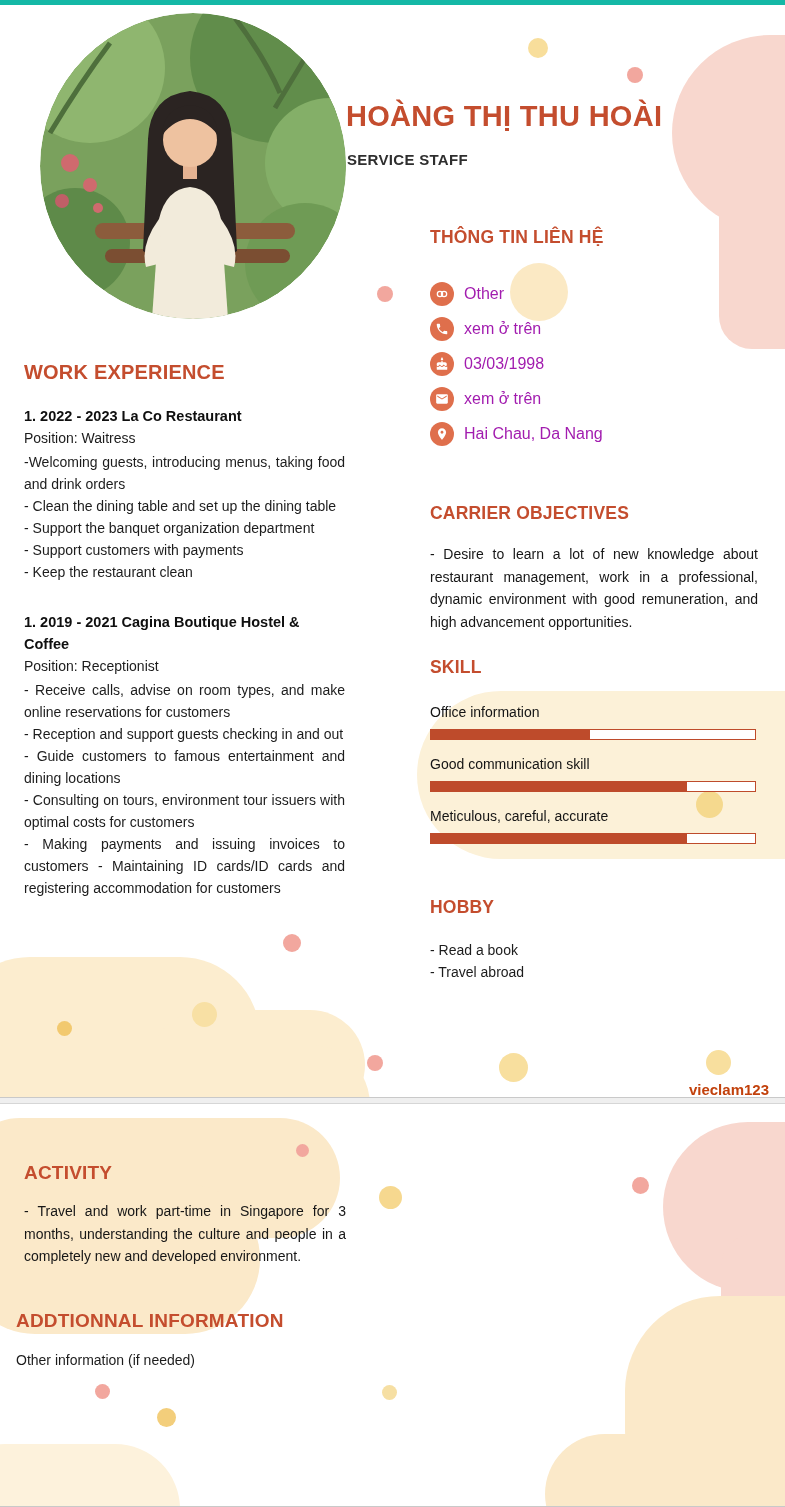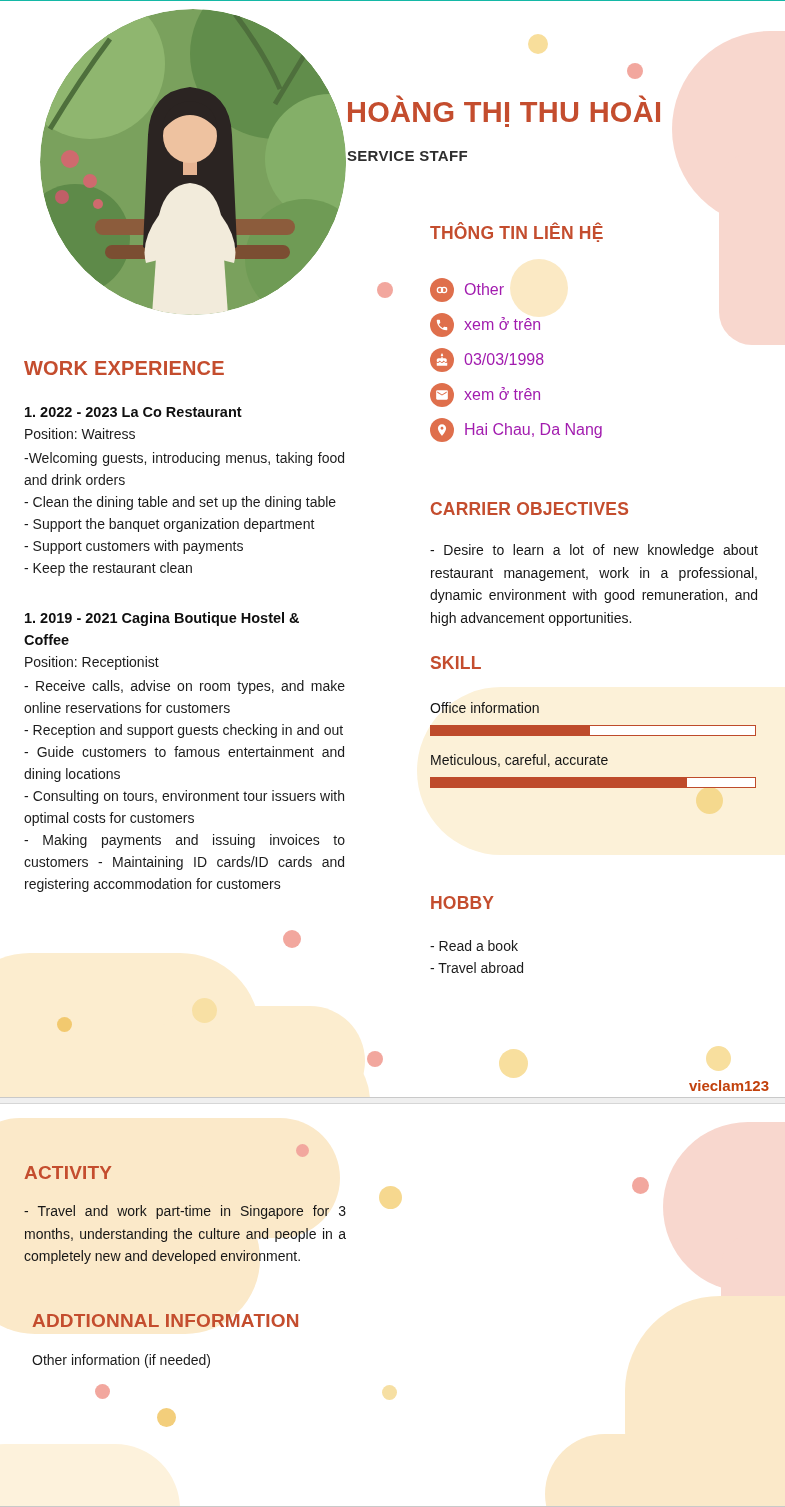--- a/index.html
+++ b/index.html
@@ -3,21 +3,21 @@
 <meta charset="utf-8">
 <style>
   :root{
     --accent:#C44D2E; --icon:#DF6F4C; --bar:#BE4B2B;
     --salmon:#F8D7CE; --cream:#FBE9C9;
   }
   *{box-sizing:border-box;margin:0;padding:0}
   html,body{background:#fff}
   body{width:785px;font-family:"Liberation Sans",sans-serif;color:#1c1c1c}
   .page{position:relative;width:785px;overflow:hidden;background:#fff}
-  .p1{height:1097px;border-top:1px solid #14b8a6}
+  .p1{height:1097px;border-top:5px solid #14b8a6}
   .divider{height:7px;background:#efefef;border-top:1px solid #c9c9c9;border-bottom:1px solid #d6d6d6}
   .p2{height:403px;border-bottom:1px solid #c9c9c9}
   .deco{position:absolute;z-index:0;border-radius:50%}
   .blob{border-radius:0}
   .content{position:absolute;z-index:1}
 
   .photo{left:40px;top:8px;width:306px;height:306px;border-radius:50%;overflow:hidden}
   .photo svg{display:block;width:100%;height:100%}
 
   .name{left:346px;top:95px;width:430px;font-size:29px;font-weight:bold;color:var(--accent);letter-spacing:.3px}
@@ -53,21 +53,21 @@
   .skill-item{margin-bottom:16px}
 
   .hobby{left:430px;top:892px;width:326px}
   .hobby .h-right{margin-bottom:21px}
   .hobby-item{font-size:14px;line-height:22px}
 
   .watermark{right:16px;top:1076px;font-size:15px;font-weight:bold;color:#c2410c}
 
   .activity{left:24px;top:58px;width:322px}
   .activity .h-left{font-size:19px;margin-bottom:16px}
-  .additional{left:32px;top:206px;width:420px}
+  .additional{left:16px;top:206px;width:420px}
   .additional .h-left{font-size:19px;margin-bottom:17px}
   .plain-text{font-size:14px;line-height:22px}
 </style>
 </head>
 <body>
 
 <div class="page p1">
 
   <div class="deco blob" style="right:0;top:30px;width:113px;height:196px;background:var(--salmon);border-radius:98px 0 0 98px"></div>
   <div class="deco blob" style="right:0;top:152px;width:66px;height:192px;background:var(--salmon);border-radius:33px 0 0 33px"></div>
@@ -206,20 +206,26 @@
   <section class="content skill">
     <h3 class="h-right">SKILL</h3>
 
     <div class="skill-item">
       <div class="skill-label">Office information</div>
       <div class="skill-bar">
           <div class="skill-fill" style="width: 49%;"></div>
         </div>
     </div>
     <div class="skill-item">
+      <div class="skill-label">Good communication skill</div>
+      <div class="skill-bar">
+          <div class="skill-fill" style="width: 79%;"></div>
+        </div>
+    </div>
+    <div class="skill-item">
       <div class="skill-label">Meticulous, careful, accurate</div>
       <div class="skill-bar">
           <div class="skill-fill" style="width: 79%;"></div>
         </div>
     </div>
   </section>
 
   <section class="content hobby">
     <h3 class="h-right">HOBBY</h3>
     <div class="hobby-item">- Read a book</div>

